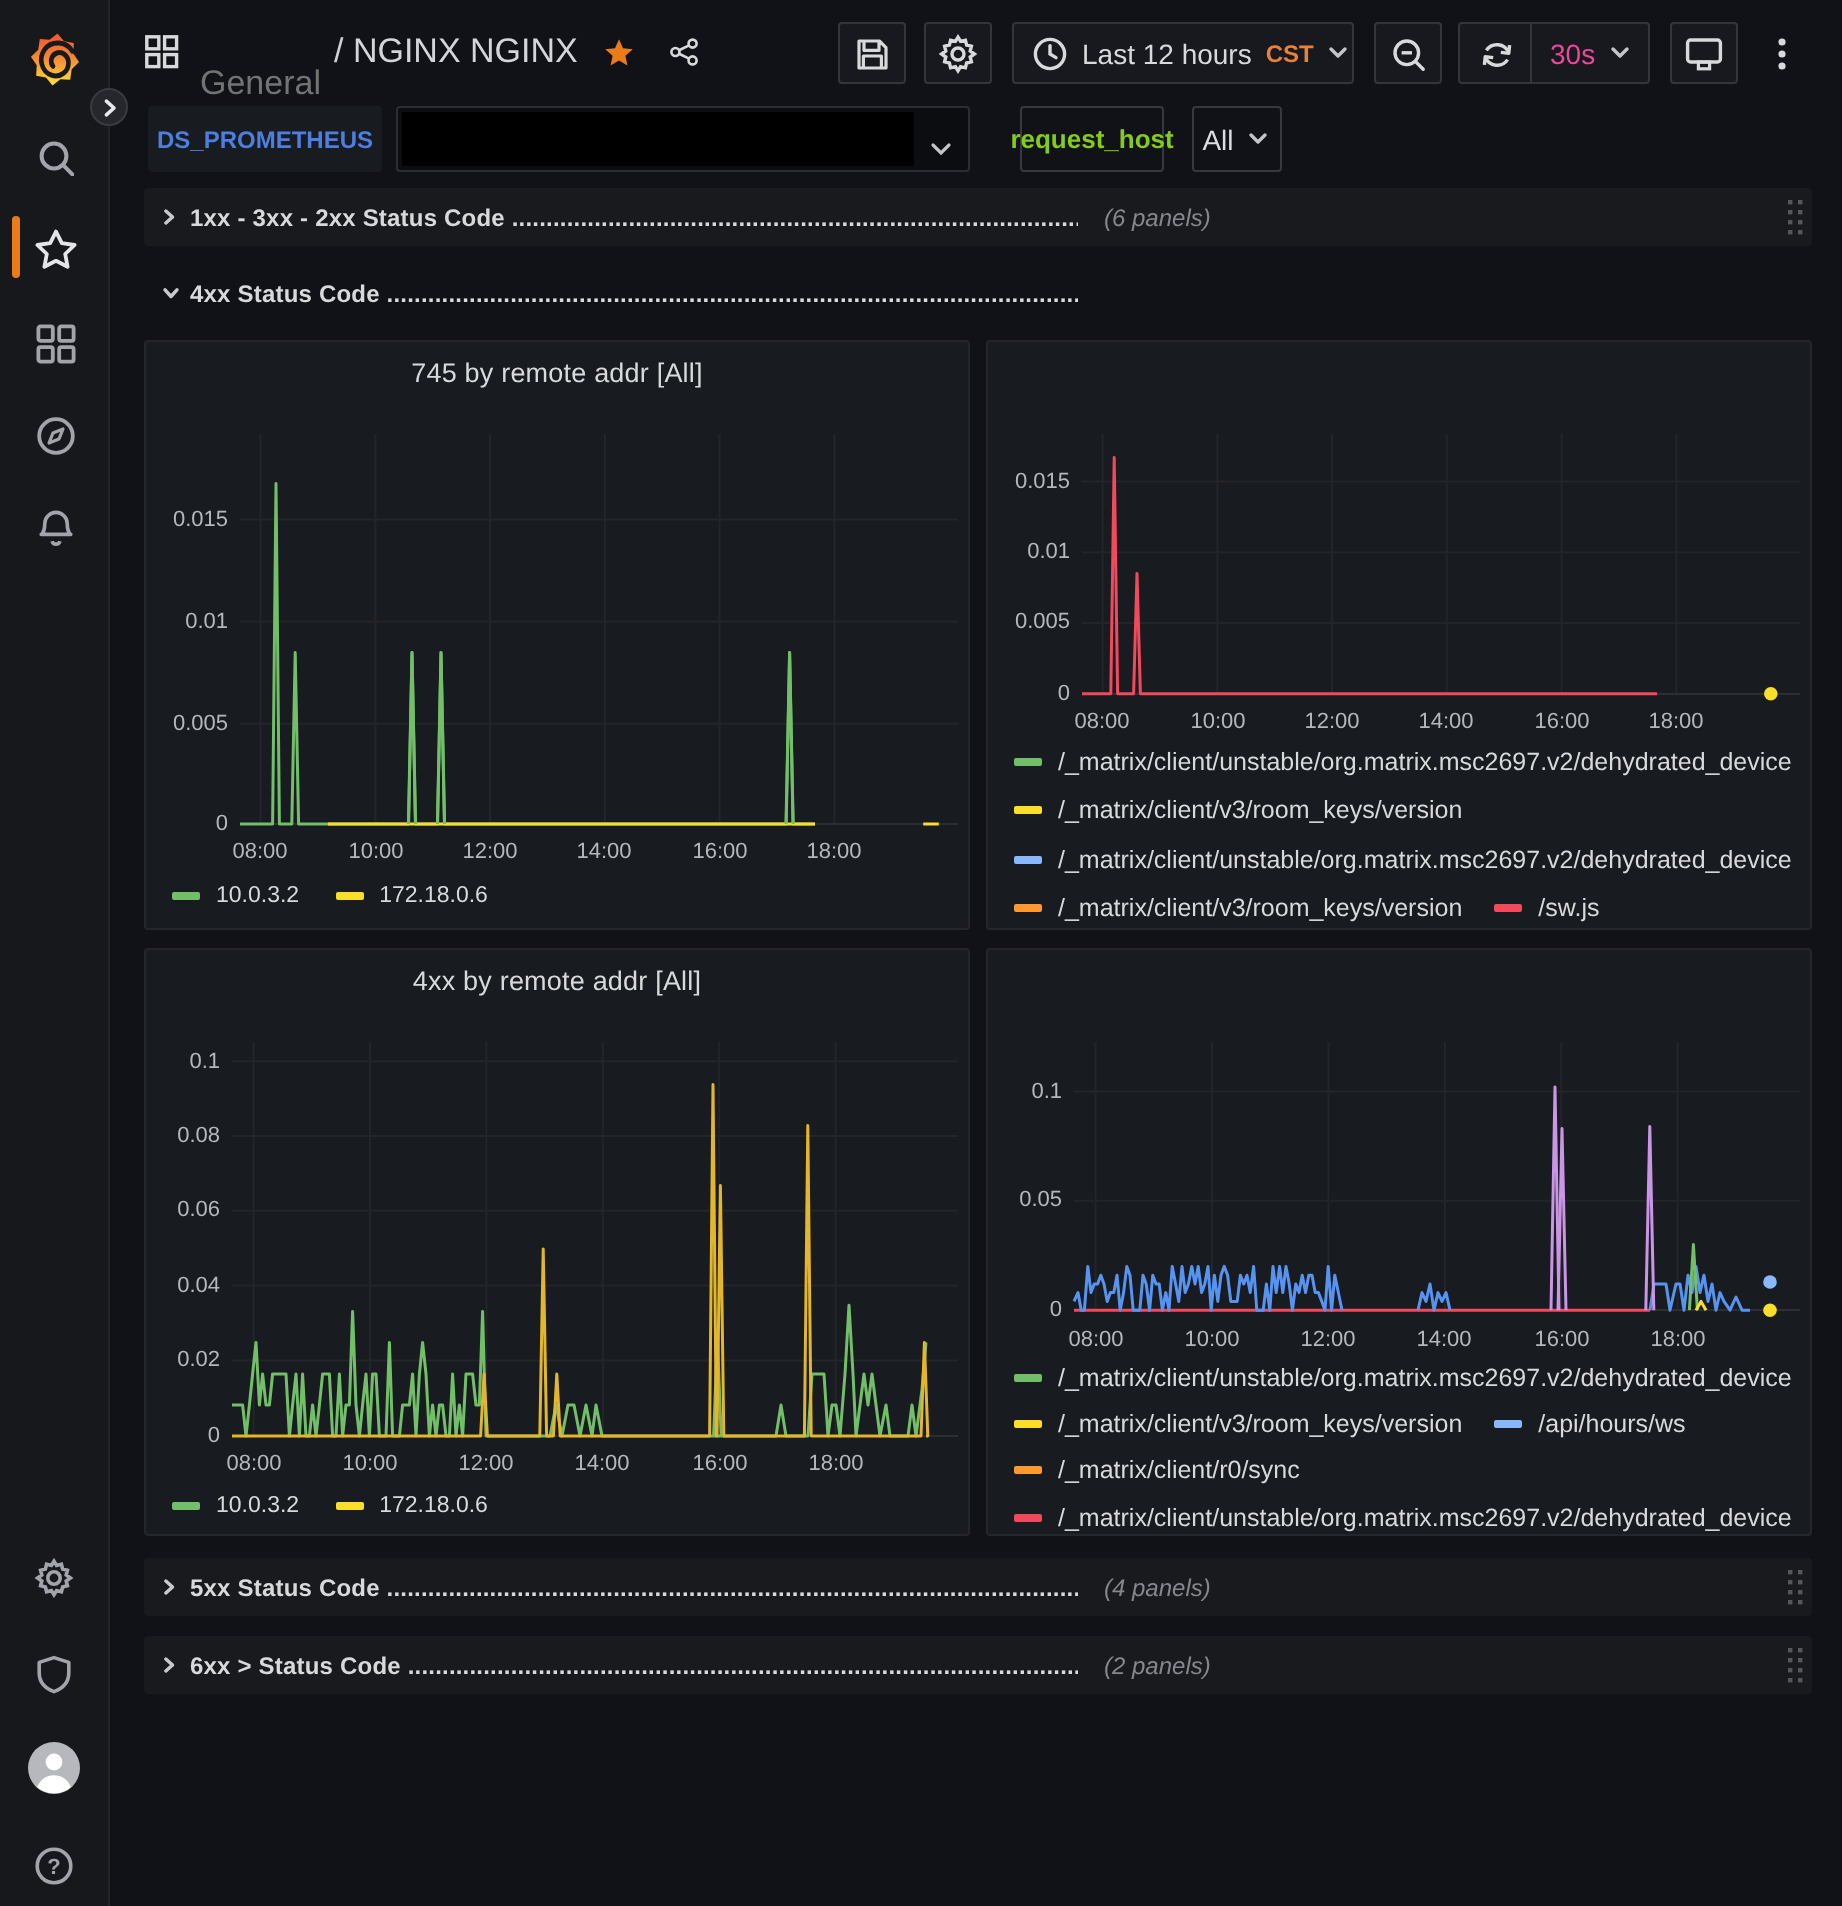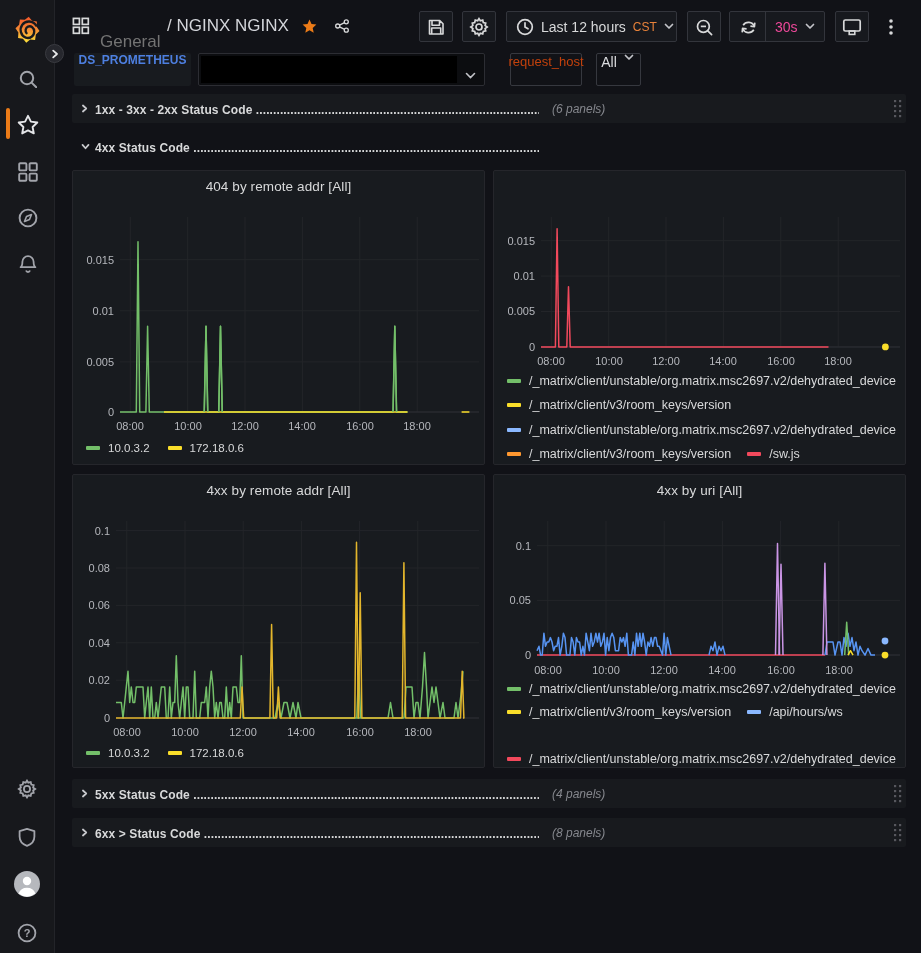--- a/index.html
+++ b/index.html
@@ -11,21 +11,21 @@
 .leg{position:absolute;left:13px;height:15px;display:flex;align-items:center;white-space:nowrap;overflow:hidden;right:0}
 .sw{display:inline-block;width:14px;height:4px;border-radius:1px;margin-right:8px;flex:none}
 .lt{font-size:12.5px;color:#d8d9da}
 .lts{font-size:11.5px;color:#d8d9da}
 .rowhead{position:absolute;left:72px;width:834px;height:29px;display:flex;align-items:center;border-radius:2px}
 .rowchev{width:14px;margin-left:9px;display:flex;align-items:center}
 .rowtitlewrap{display:inline-block;width:444px;overflow:hidden;white-space:nowrap}
 .rowtitle{font-size:12px;font-weight:700;color:#d8d9da;letter-spacing:.1px}
 .rowpanels{font-size:12px;font-style:italic;color:#85878d;margin-left:13px}
 .btn{position:absolute;top:11px;height:31px;background:#17191e;border:1px solid #33353c;border-radius:2px;display:flex;align-items:center;justify-content:center;color:#d8d9da}
-.vbox{position:absolute;top:53px;height:33px;border-radius:2px;display:flex;}
+.vbox{position:absolute;top:53px;height:33px;border-radius:2px;display:flex;align-items:center}
 
 </style></head><body>
 <div class="abs" style="left:0;top:0;width:55px;height:953px;background:#17181c;border-right:1px solid #232429">
     <div class="abs" style="left:15px;top:16px"><svg width="25" height="27" viewBox="0 0 26 26" preserveAspectRatio="none">
 <defs>
           <linearGradient id="gl" x1="0" y1="1" x2="0" y2="0">
 <stop offset="0" stop-color="#fde23a"></stop>
             <stop offset="0.55" stop-color="#f58634"></stop>
             <stop offset="1" stop-color="#f1562a"></stop>
           </linearGradient>
@@ -111,21 +111,21 @@
       <path fill="none" stroke="#d8d9da" stroke-width="1.7" d="M10 1.6 l1.3 2.1 2.4-.6 .6 2.4 2.4.6-.6 2.4 2.1 1.5-2.1 1.5 .6 2.4-2.4.6-.6 2.4-2.4-.6L10 18.4l-1.3-2.1-2.4.6-.6-2.4-2.4-.6 .6-2.4L1.8 10l2.1-1.5-.6-2.4 2.4-.6 .6-2.4 2.4.6Z"></path>
       <circle cx="10" cy="10" r="3" fill="none" stroke="#d8d9da" stroke-width="1.7"></circle>
     </svg>
   </div>
 <div class="btn" style="left:506px;width:171px;justify-content:flex-start;padding-left:9px">
     <svg width="18" height="18" viewBox="0 0 18 18" style="">
       <circle cx="9" cy="9" r="7.3" fill="none" stroke="#d8d9da" stroke-width="1.7"></circle>
       <path d="M9 4.8 V9 L12 10.8" fill="none" stroke="#d8d9da" stroke-width="1.7" stroke-linecap="round"></path>
     </svg>
     <span style="font-size:14px;margin-left:7px;color:#d8d9da">Last 12 hours</span>
-    <span style="font-size:12px;font-weight:400;color:#e8823a;margin-left:7px">CST</span>
+    <span style="font-size:12px;font-weight:700;color:#e8823a;margin-left:7px">CST</span>
     <svg width="10" height="7" viewBox="0 0 10 7" style="margin-left:7px">
       <path d="M1.5 1.5 L5 5 L8.5 1.5" fill="none" stroke="#c3c4c9" stroke-width="1.7" stroke-linecap="round" stroke-linejoin="round"></path>
     </svg>
   </div>
 <div class="btn" style="left:687px;width:34px">
     <svg width="18" height="18" viewBox="0 0 18 18" style="">
       <circle cx="8.4" cy="8.4" r="5.9" fill="none" stroke="#d8d9da" stroke-width="1.7"></circle>
       <line x1="5.8" y1="8.4" x2="11" y2="8.4" stroke="#d8d9da" stroke-width="1.7"></line>
       <line x1="12.8" y1="12.8" x2="16.6" y2="16.6" stroke="#d8d9da" stroke-width="1.7" stroke-linecap="round"></line>
     </svg>
@@ -159,21 +159,21 @@
 <div class="vbox" style="left:74px;width:117px;background:#181b1f;justify-content:center">
     <span style="font-size:12px;font-weight:700;color:#4d7fe0">DS_PROMETHEUS</span>
   </div>
 <div class="vbox" style="left:198px;width:287px;background:#0c0d10;border:1px solid #2c2d33">
     <div style="position:absolute;left:2px;top:2px;width:256px;height:27px;background:#000"></div>
     <div style="position:absolute;right:8px;top:12px"><svg width="11" height="8" viewBox="0 0 11 8" style="">
         <path d="M1.5 1.5 L5.5 5.5 L9.5 1.5" fill="none" stroke="#c3c4c9" stroke-width="1.6" stroke-linecap="round"></path>
       </svg></div>
   </div>
 <div class="vbox" style="left:510px;width:72px;border:1px solid #36383f;justify-content:center">
-    <span style="font-size:13px;font-weight:400;color:#c2410c">request_host</span>
+    <span style="font-size:13px;font-weight:700;color:#84cc16">request_host</span>
   </div>
 <div class="vbox" style="left:596px;width:45px;border:1px solid #36383f;justify-content:center;padding-right:2px">
     <span style="font-size:14px;font-weight:500;color:#dcdde0">All</span>
     <svg width="10" height="7" viewBox="0 0 10 7" style="margin-left:7px">
       <path d="M1.5 1.5 L5 5 L8.5 1.5" fill="none" stroke="#c3c4c9" stroke-width="1.7" stroke-linecap="round" stroke-linejoin="round"></path>
     </svg>
   </div>
 <div class="rowhead" style="top:94px;background:#181a1e;">
     <span class="rowchev">
       <svg width="7" height="9" viewBox="0 0 8 10">
@@ -195,21 +195,21 @@
   </svg>
 <div class="rowhead" style="top:132px;">
     <span class="rowchev">
       <svg width="9" height="7" viewBox="0 0 10 8">
         <path d="M1.6 2.2 L5 6 L8.4 2.2" fill="none" stroke="#c8c9cd" stroke-width="2" stroke-linecap="round" stroke-linejoin="round"></path>
       </svg>
     </span>
     <span class="rowtitlewrap"><span class="rowtitle">4xx Status Code ..............................................................................................................</span></span>
   </div>
 <div class="panel" style="left:72px;top:170px;width:413px;height:295px">
-    <div class="ptitle">404 by remote addr [All]</div>
+    <div class="ptitle">745 by remote addr [All]</div>
     <svg width="413" height="295" style="position:absolute;left:0;top:0" shape-rendering="geometricPrecision">
       <line x1="57.3" y1="46" x2="57.3" y2="241" stroke="#232529" stroke-width="1"></line>
       <line x1="114.7" y1="46" x2="114.7" y2="241" stroke="#232529" stroke-width="1"></line>
       <line x1="172.0" y1="46" x2="172.0" y2="241" stroke="#232529" stroke-width="1"></line>
       <line x1="229.4" y1="46" x2="229.4" y2="241" stroke="#232529" stroke-width="1"></line>
       <line x1="286.8" y1="46" x2="286.8" y2="241" stroke="#232529" stroke-width="1"></line>
       <line x1="344.2" y1="46" x2="344.2" y2="241" stroke="#232529" stroke-width="1"></line>
       <line x1="47.0" y1="88.7" x2="406.0" y2="88.7" stroke="#232529" stroke-width="1"></line>
       <line x1="47.0" y1="139.8" x2="406.0" y2="139.8" stroke="#232529" stroke-width="1"></line>
       <line x1="47.0" y1="190.9" x2="406.0" y2="190.9" stroke="#232529" stroke-width="1"></line>
@@ -324,21 +324,20 @@
     <div class="xtick" style="left:321px;top:251px">18:00</div>
     <div class="leg" style="top:270px">
       <span class="sw" style="background:#73bf69"></span>
       <span class="lts">10.0.3.2</span>
       <span style="width:18px"></span>
       <span class="sw" style="background:#fade2a"></span>
       <span class="lts">172.18.0.6</span>
     </div>
   </div>
 <div class="panel" style="left:493px;top:474px;width:413px;height:294px">
-    <div class="ptitle">4xx by uri [All]</div>
     <svg width="413" height="294" style="position:absolute;left:0;top:0" shape-rendering="geometricPrecision">
       <line x1="53.8" y1="46" x2="53.8" y2="180" stroke="#232529" stroke-width="1"></line>
       <line x1="112.0" y1="46" x2="112.0" y2="180" stroke="#232529" stroke-width="1"></line>
       <line x1="170.2" y1="46" x2="170.2" y2="180" stroke="#232529" stroke-width="1"></line>
       <line x1="228.4" y1="46" x2="228.4" y2="180" stroke="#232529" stroke-width="1"></line>
       <line x1="286.6" y1="46" x2="286.6" y2="180" stroke="#232529" stroke-width="1"></line>
       <line x1="344.8" y1="46" x2="344.8" y2="180" stroke="#232529" stroke-width="1"></line>
       <line x1="43" y1="70.7" x2="406.0" y2="70.7" stroke="#232529" stroke-width="1"></line>
       <line x1="43" y1="125.4" x2="406.0" y2="125.4" stroke="#232529" stroke-width="1"></line>
       <line x1="43" y1="180.1" x2="406.0" y2="180.1" stroke="#232529" stroke-width="1"></line>
@@ -370,20 +369,25 @@
       <span style="width:16px"></span>
     </div>
     <div class="leg" style="top:229px">
       <span class="sw" style="background:#fade2a"></span>
       <span class="lt">/_matrix/client/v3/room_keys/version</span>
       <span style="width:16px"></span>
       <span class="sw" style="background:#8ab8ff"></span>
       <span class="lt">/api/hours/ws</span>
       <span style="width:16px"></span>
     </div>
+    <div class="leg" style="top:252px">
+      <span class="sw" style="background:#ff9830"></span>
+      <span class="lt">/_matrix/client/r0/sync</span>
+      <span style="width:16px"></span>
+    </div>
     <div class="leg" style="top:276px">
       <span class="sw" style="background:#f2495c"></span>
       <span class="lt">/_matrix/client/unstable/org.matrix.msc2697.v2/dehydrated_device</span>
       <span style="width:16px"></span>
     </div>
   </div>
 <div class="rowhead" style="top:779px;background:#181a1e;">
     <span class="rowchev">
       <svg width="7" height="9" viewBox="0 0 8 10">
         <path d="M2.2 1.6 L6 5 L2.2 8.4" fill="none" stroke="#c8c9cd" stroke-width="2" stroke-linecap="round" stroke-linejoin="round"></path>
@@ -402,21 +406,21 @@
     <rect x="0" y="15" width="2.2" height="2.2" fill="#56575d"></rect>
     <rect x="5" y="15" width="2.2" height="2.2" fill="#56575d"></rect>
   </svg>
 <div class="rowhead" style="top:818px;background:#181a1e;">
     <span class="rowchev">
       <svg width="7" height="9" viewBox="0 0 8 10">
         <path d="M2.2 1.6 L6 5 L2.2 8.4" fill="none" stroke="#c8c9cd" stroke-width="2" stroke-linecap="round" stroke-linejoin="round"></path>
       </svg>
     </span>
     <span class="rowtitlewrap"><span class="rowtitle">6xx &gt; Status Code .........................................................................................................</span></span>
-    <span class="rowpanels">(8 panels)</span>
+    <span class="rowpanels">(2 panels)</span>
   </div>
 <svg width="8" height="18" viewBox="0 0 8 18" style="position:absolute;left:894px;top:824px">
     <rect x="0" y="0" width="2.2" height="2.2" fill="#56575d"></rect>
     <rect x="5" y="0" width="2.2" height="2.2" fill="#56575d"></rect>
     <rect x="0" y="5" width="2.2" height="2.2" fill="#56575d"></rect>
     <rect x="5" y="5" width="2.2" height="2.2" fill="#56575d"></rect>
     <rect x="0" y="10" width="2.2" height="2.2" fill="#56575d"></rect>
     <rect x="5" y="10" width="2.2" height="2.2" fill="#56575d"></rect>
     <rect x="0" y="15" width="2.2" height="2.2" fill="#56575d"></rect>
     <rect x="5" y="15" width="2.2" height="2.2" fill="#56575d"></rect>

